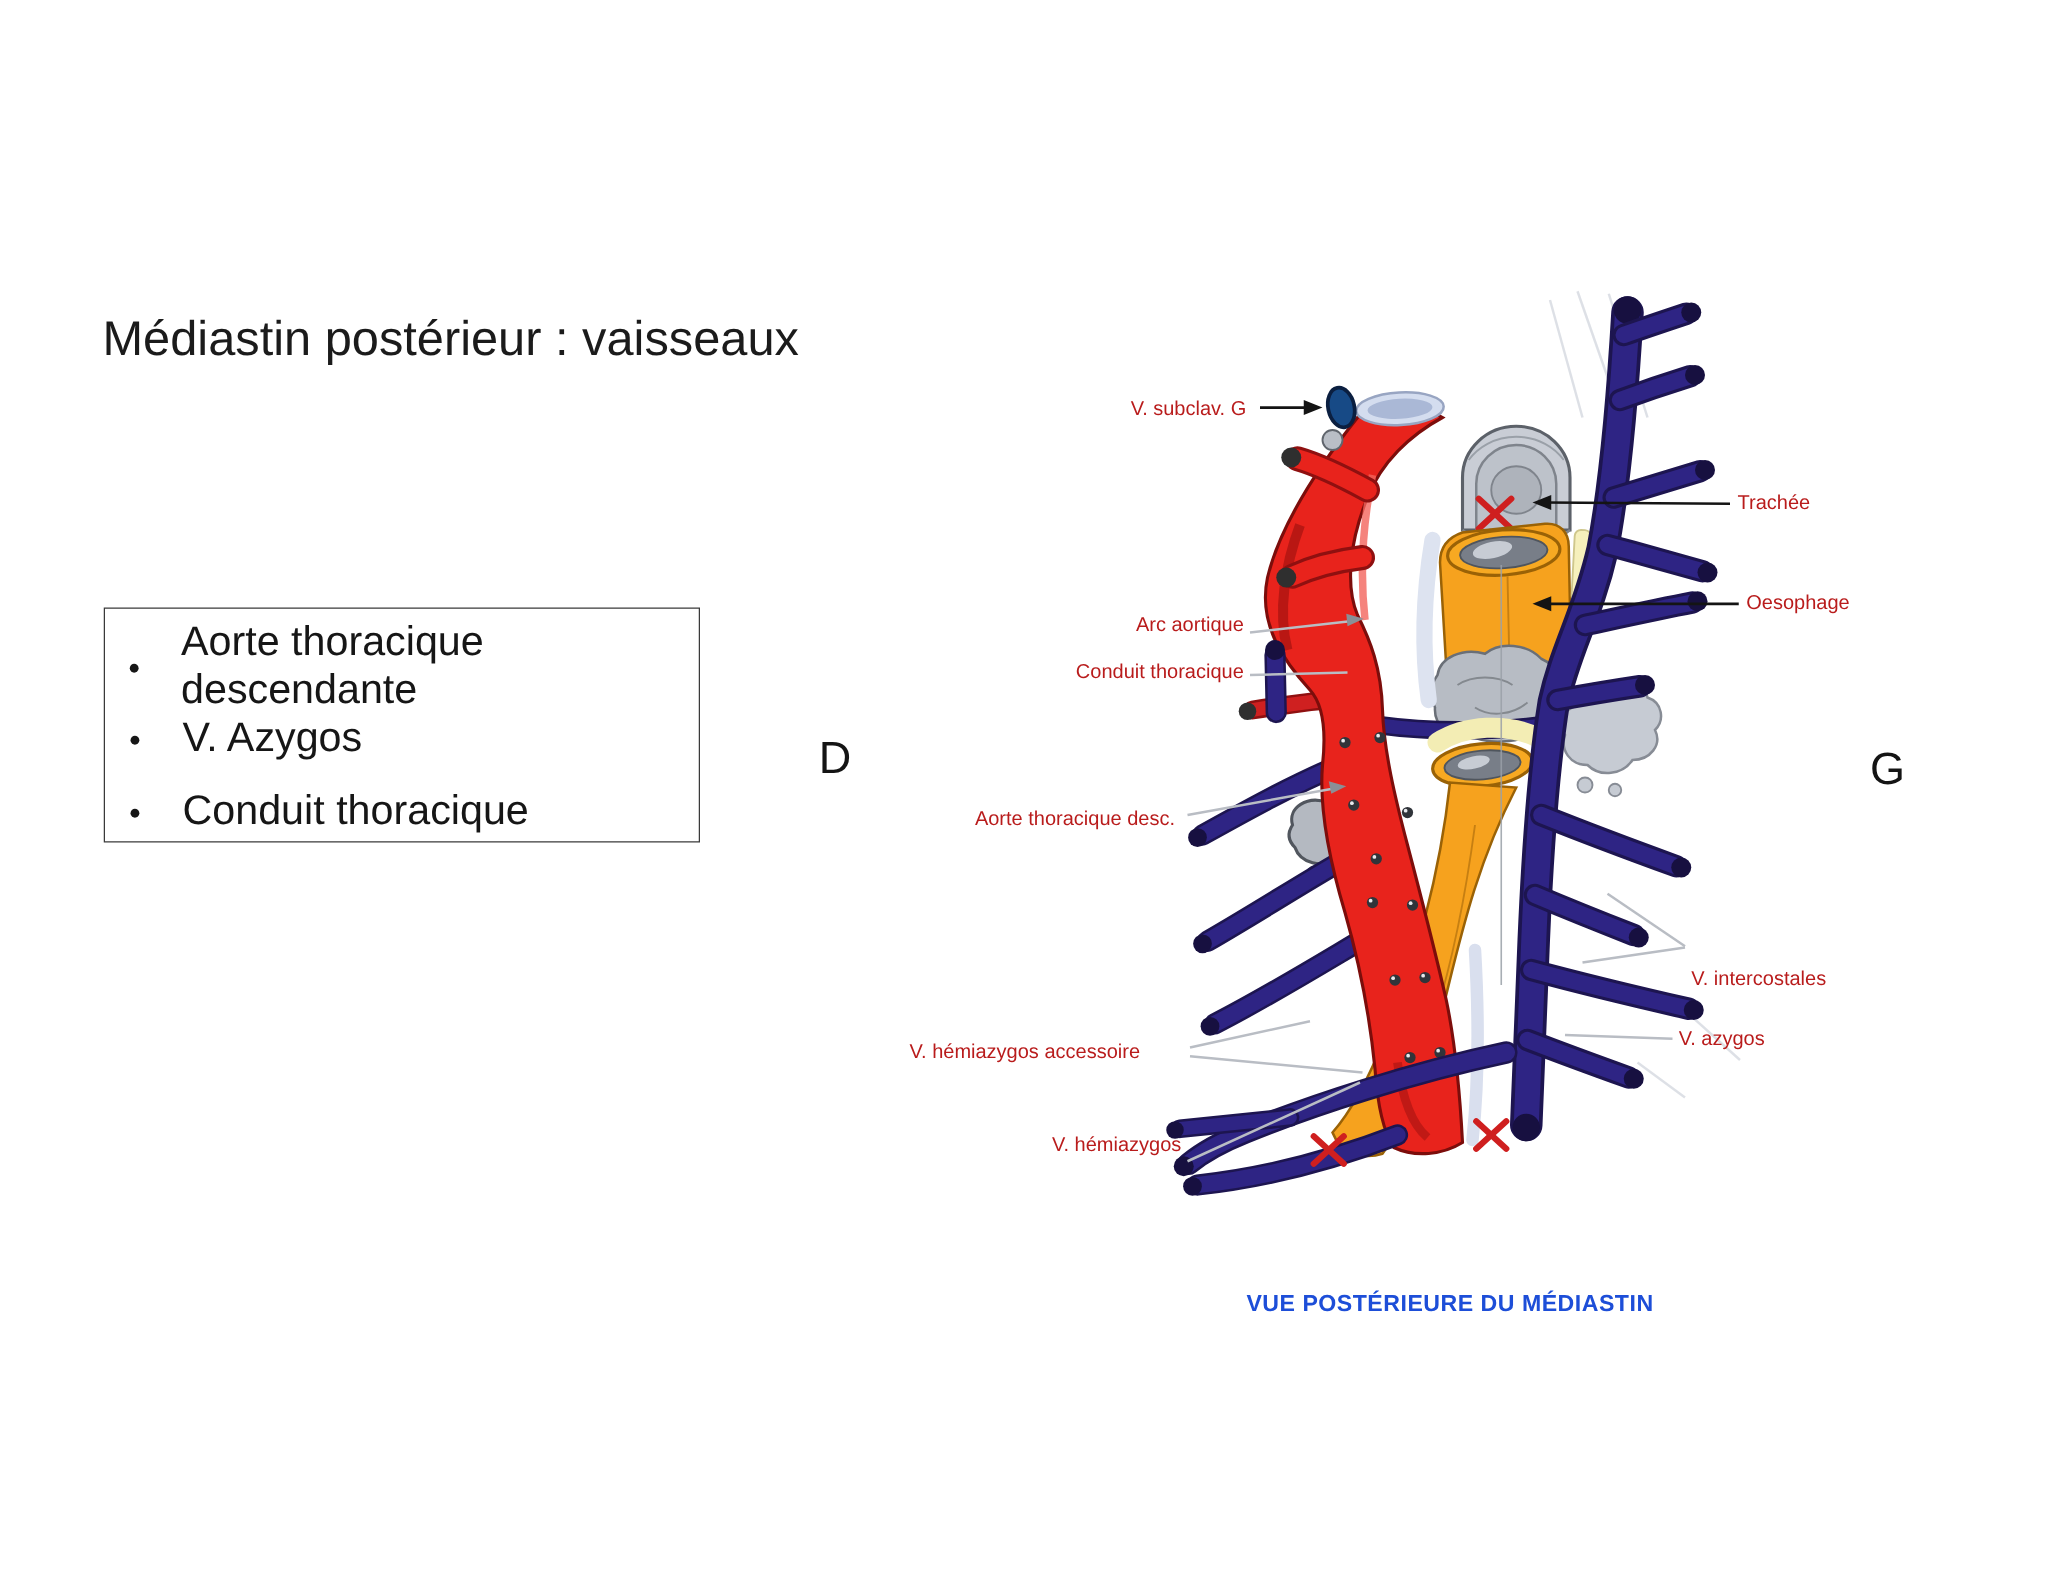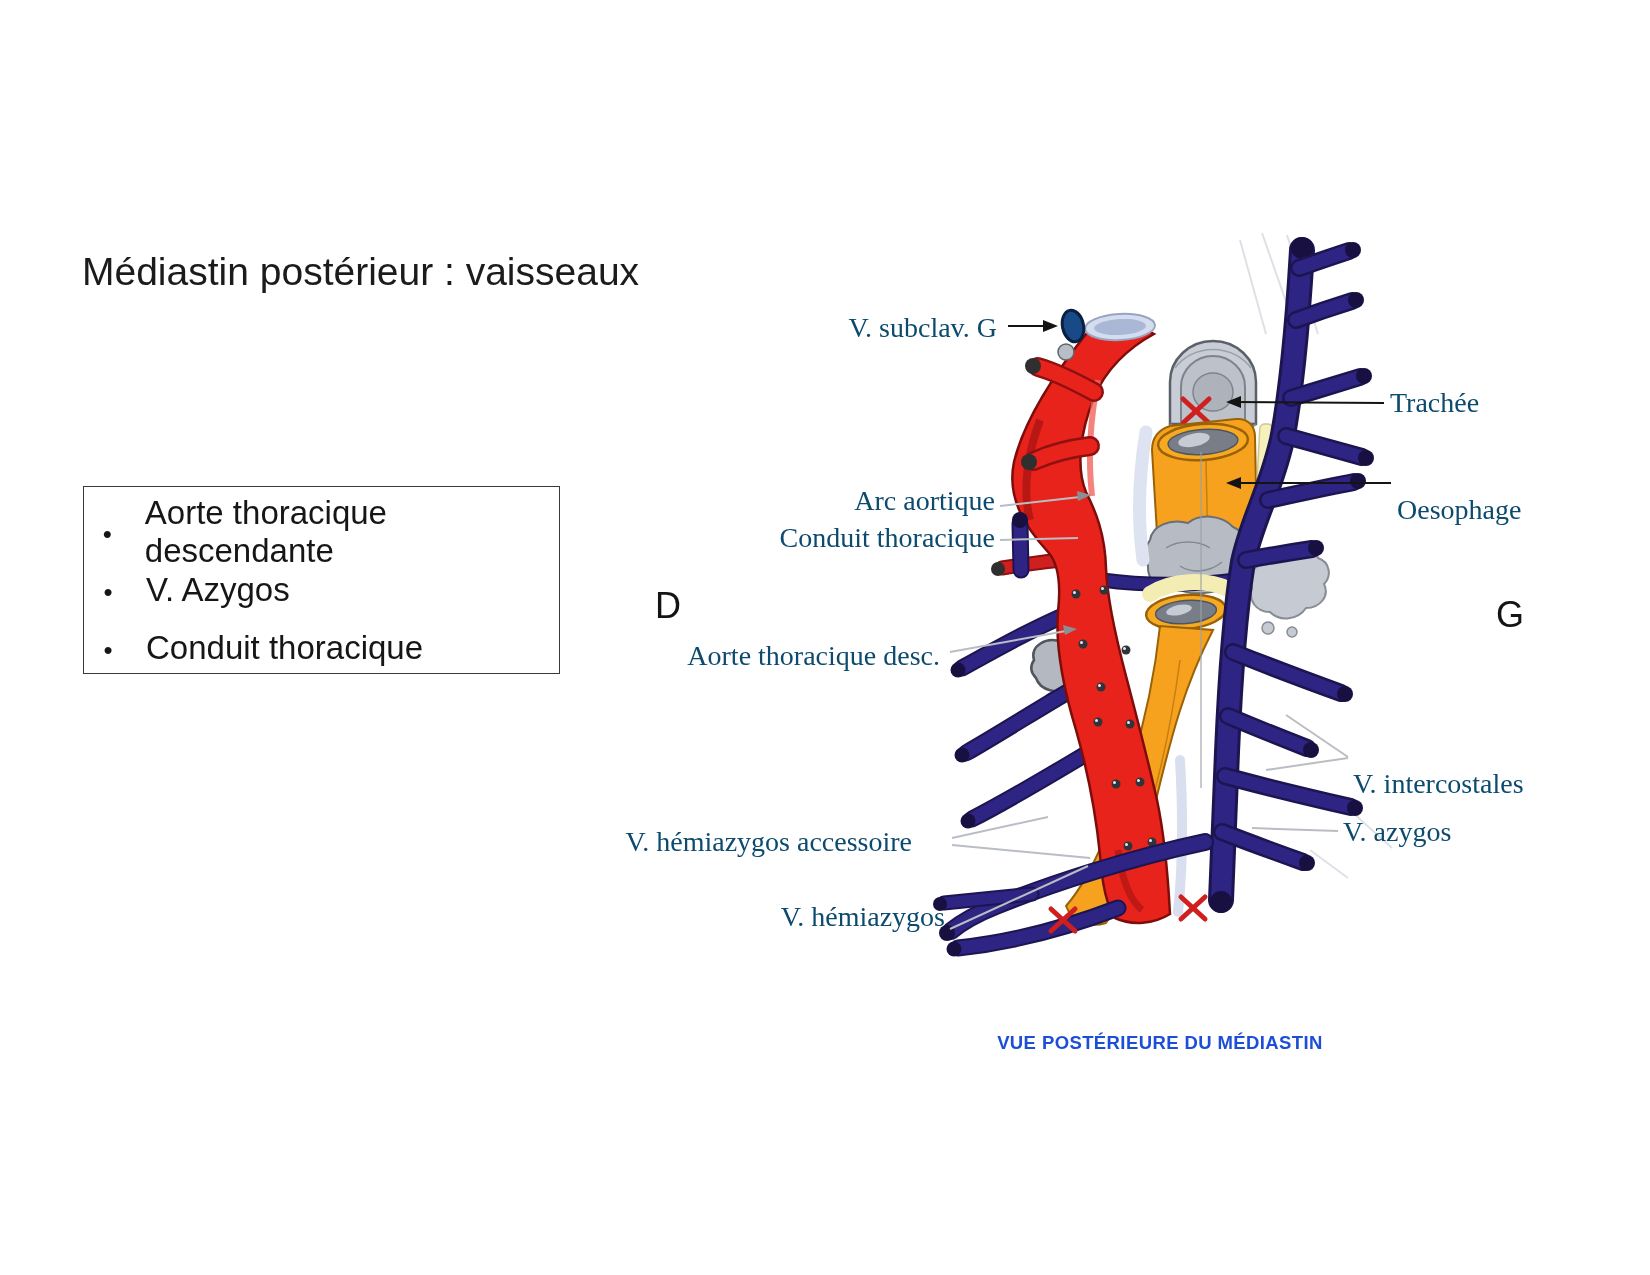--- a/index.html
+++ b/index.html
@@ -5,21 +5,21 @@
   html,body{margin:0;padding:0;background:#ffffff;}
   .slide{position:relative;width:1650px;height:1275px;background:#ffffff;overflow:hidden;
          font-family:"Liberation Sans",sans-serif;color:#111;}
   .title{position:absolute;left:82px;top:250px;margin:0;font-size:39px;font-weight:400;color:#1b1b1b;white-space:nowrap;}
   .bullet-box{position:absolute;left:83px;top:486px;width:477px;height:188px;border:1.6px solid #3a3a3a;
               box-sizing:border-box;padding:16px 0 0 14px;}
   .bullet{display:flex;align-items:center;height:58px;font-size:33px;color:#161616;}
   .bullet .dot{width:20px;margin-right:28px;text-align:center;}
   .bullet .dot::before{content:"•";font-size:26px;}
   svg.art{position:absolute;left:0;top:0;width:1650px;height:1275px;}
-  .lbl{position:absolute;font-size:28px;line-height:30px;color:#0c4a6e;white-space:nowrap;font-family:Liberation Serif, serif;}
+  .lbl{position:absolute;font-size:16px;line-height:30px;color:#b91c1c;white-space:nowrap;}
   .lbl.r{text-align:right;}
   .side-letter{position:absolute;font-size:36px;color:#141414;}
   .caption{position:absolute;left:980px;top:1032px;width:360px;text-align:center;
            font-size:18.5px;font-weight:700;letter-spacing:.4px;color:#1d4ed8;white-space:nowrap;}
 </style>
 </head>
 <body>
 
 <div class="slide">
 
@@ -270,21 +270,21 @@
     <polygon points="1226,483 1241,477 1241,489" fill="#141414"></polygon>
   </svg>
 
   <div class="lbl r" style="right:653px;top:313px;">V. subclav. G</div>
   <div class="lbl r" style="right:655px;top:486px;">Arc aortique</div>
   <div class="lbl r" style="right:655px;top:523px;">Conduit thoracique</div>
   <div class="lbl r" style="right:710px;top:641px;text-align:center;">Aorte thoracique desc.</div>
   <div class="lbl r" style="right:738px;top:827px;">V. hémiazygos accessoire</div>
   <div class="lbl r" style="right:705px;top:902px;">V. hémiazygos</div>
   <div class="lbl" style="left:1390px;top:388px;">Trachée</div>
-  <div class="lbl" style="left:1397px;top:495px;">Oesophage</div>
+  <div class="lbl" style="left:1397px;top:468px;">Oesophage</div>
   <div class="lbl" style="left:1353px;top:769px;">V. intercostales</div>
   <div class="lbl" style="left:1343px;top:817px;">V. azygos</div>
 
   <div class="side-letter" style="left:655px;top:585px;">D</div>
   <div class="side-letter" style="left:1496px;top:594px;">G</div>
 
   <div class="caption">VUE POSTÉRIEURE DU MÉDIASTIN</div>
 </div>
 
 </body></html>

